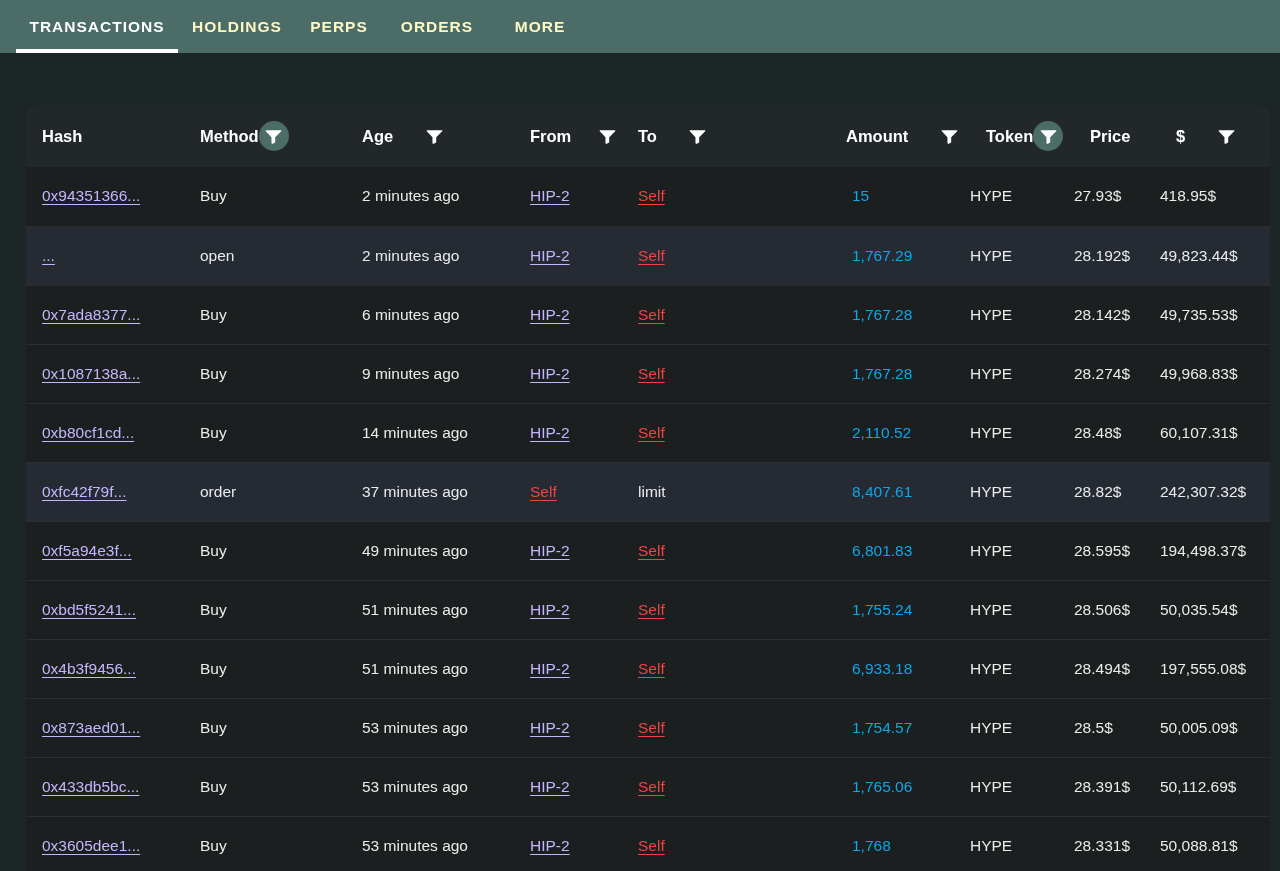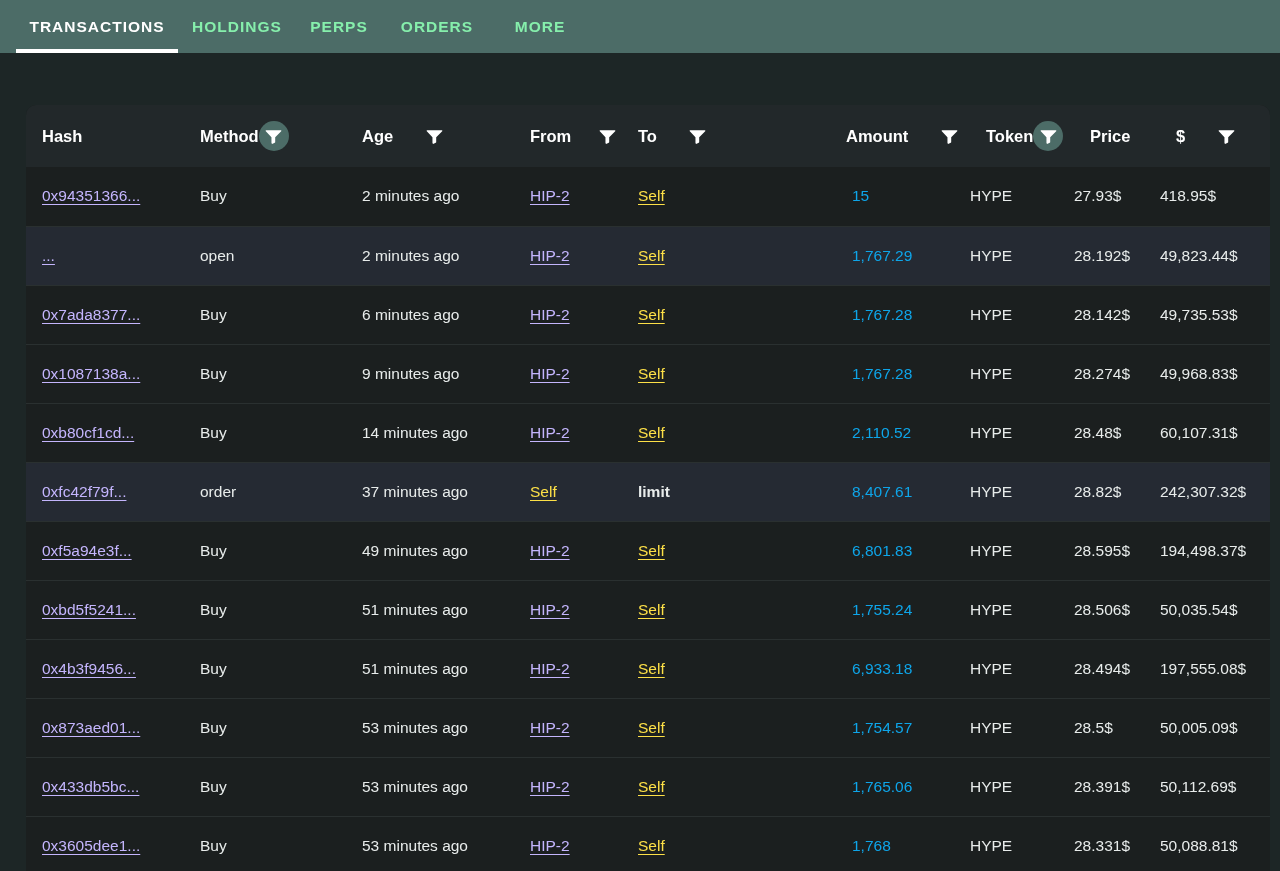--- a/index.html
+++ b/index.html
@@ -46,21 +46,21 @@
     background: #ffffff;
   }
 
   
   .tab-transactions { width: 162px; justify-content: center; }
   .tab-holdings     { width: 118px; justify-content: center; }
   .tab-perps        { width: 86px;  justify-content: center; }
   .tab-orders       { width: 110px; justify-content: center; }
   .tab-vaults       { width: 108px; justify-content: center; }
   .tab-more         { width: 96px;  justify-content: center; }
-  .tab:not(.active) { color: #86efac; }
+  .tab:not(.active) { color: #fef9c3; }
 
   
   .page {
     height: 706px;
     background: #1d2626;
     padding: 52px 10px 0 26px;
   }
 
   .card {
     background: #1b1f1f;
@@ -133,27 +133,27 @@
   tbody tr { background: #1b1f1f; }
   tbody tr.alt { background: #252a33; }
 
   .link {
     color: #c4b5fd;
     text-decoration: underline;
     text-underline-offset: 3px;
     cursor: pointer;
   }
   .muted-link {
-    color: #fde047;
+    color: #ef4444;
     text-decoration: underline;
     text-underline-offset: 3px;
     cursor: pointer;
   }
   .amount { color: #0ea5e9; }
-  .plain { color: #e8eceb; font-weight: bold; }
+  .plain { color: #e8eceb; }
 
   td.cell-amount, td.cell-token, td.cell-price, td.cell-usd { padding-left: 0; }
   .pad-amount { padding-left: 22px; }
   .pad-token  { padding-left: 0px; }
   .pad-price  { padding-left: 0px; }
   .pad-usd    { padding-left: 0px; }
 </style>
 </head>
 <body>
 

